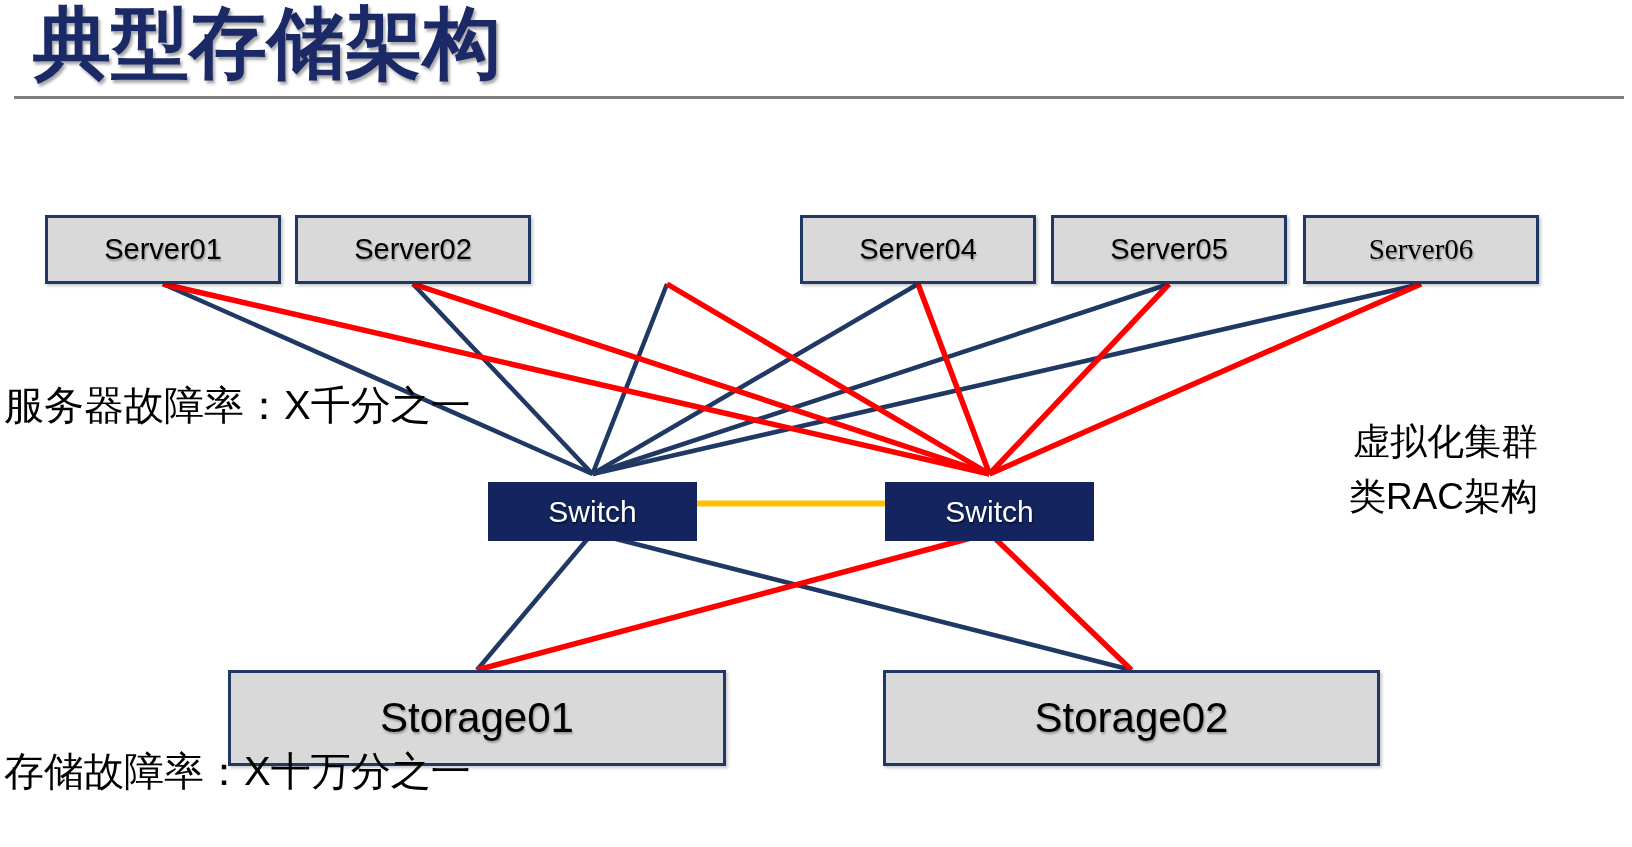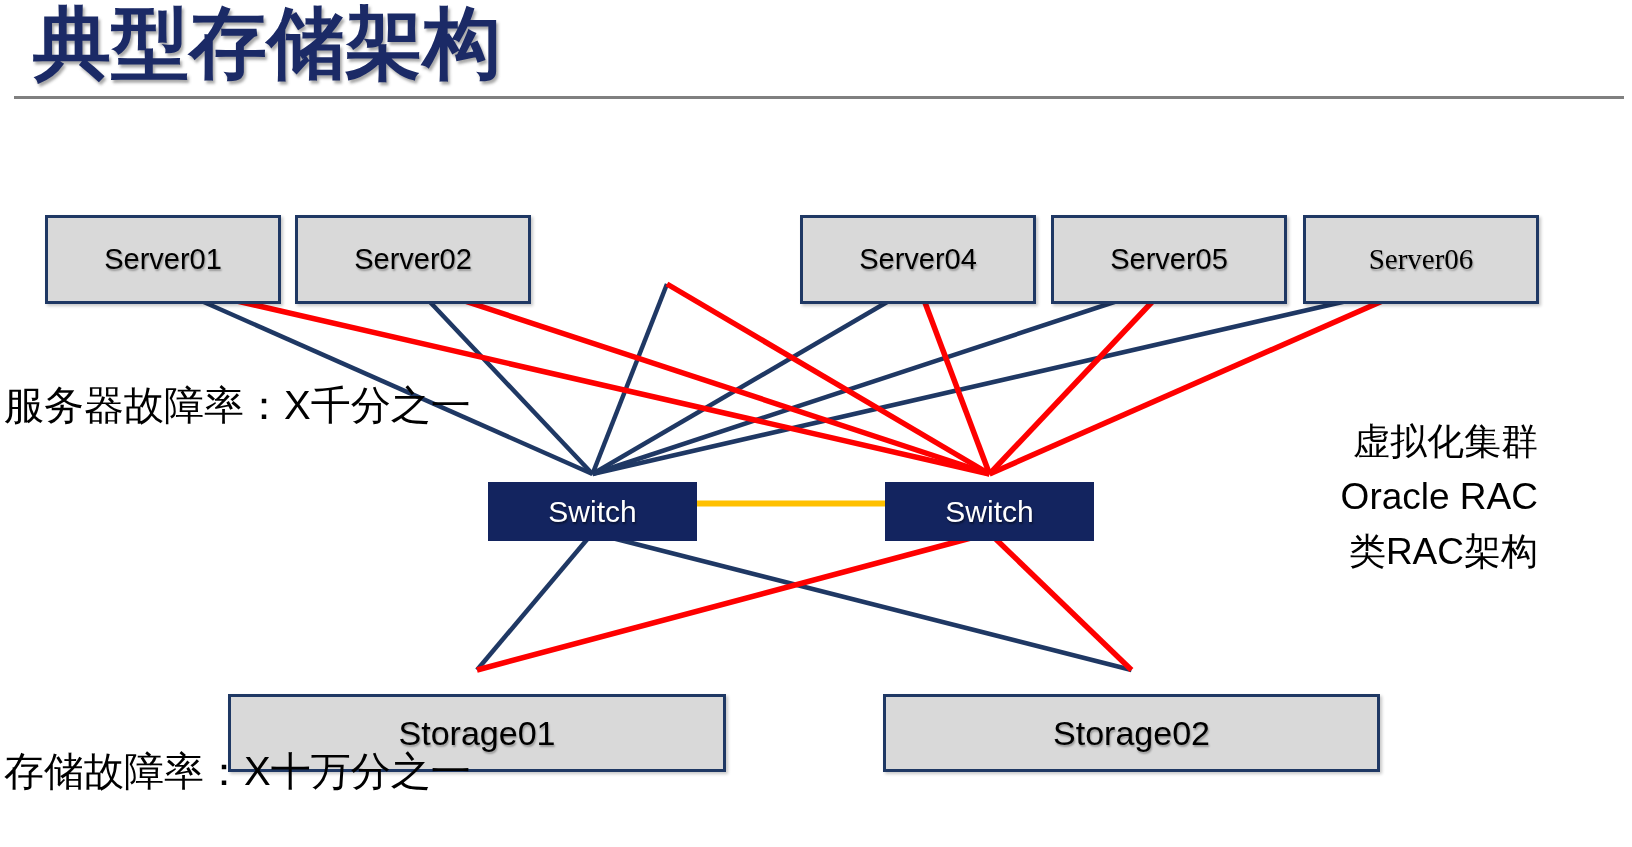--- a/index.html
+++ b/index.html
@@ -51,46 +51,45 @@
     box-sizing: border-box;
     z-index: 2;
   }
   .server, .storage {
     background: var(--box-fill, #d9d9d9);
     border: 3px solid var(--navy, #1f3864);
     box-shadow: 2px 2px 3px rgba(0,0,0,0.22);
   }
   .server {
     width: 236px;
-    height: 89px;
+    height: 69px;
     top: 215px;
     font-size: 29px;
     color: #000000;
   }
   .server span, .storage span {
     text-shadow: 1px 2px 2px rgba(0,0,0,0.30);
   }
   .switch {
     width: 209px;
     height: 59px;
     top: 474px;
     background: var(--switch-fill, #13245f);
     color: #ffffff;
     font-size: 30px;
     margin-top: 8px;
   }
   .switch span {
     text-shadow: 1px 2px 2px rgba(0,0,0,0.45);
   }
   .storage {
-    height: 78px;
+    height: 96px;
     top: 670px;
-    font-size: 34px;
+    font-size: 42px;
     color: #000000;
-    margin-top: 24px;
   }
   #n-server1 { left: 45px; }
   #n-server2 { left: 295px; }
   #n-server3 { left: 549px; }
   #n-server4 { left: 800px; }
   #n-server5 { left: 1051px; }
   #n-server6 { left: 1303px; font-family: Liberation Serif, serif; }
   #n-switch1 { left: 488px; }
   #n-switch2 { left: 885px; }
   #n-storage1 { left: 228px; width: 498px; }
@@ -173,17 +172,16 @@
   </div>
   <div class="node storage" id="n-storage2">
     <span>Storage02</span>
   </div>
 
   <div class="side-note" id="server-failure-note">服务器故障率：X千分之一</div>
   <div class="side-note" id="storage-failure-note">存储故障率：X十万分之一</div>
 
   <div class="cluster-note">
     <div>虚拟化集群</div>
-    <div>Oracle RAC</div>
     <div>类RAC架构</div>
   </div>
 
 </div>
 
 </body></html>

